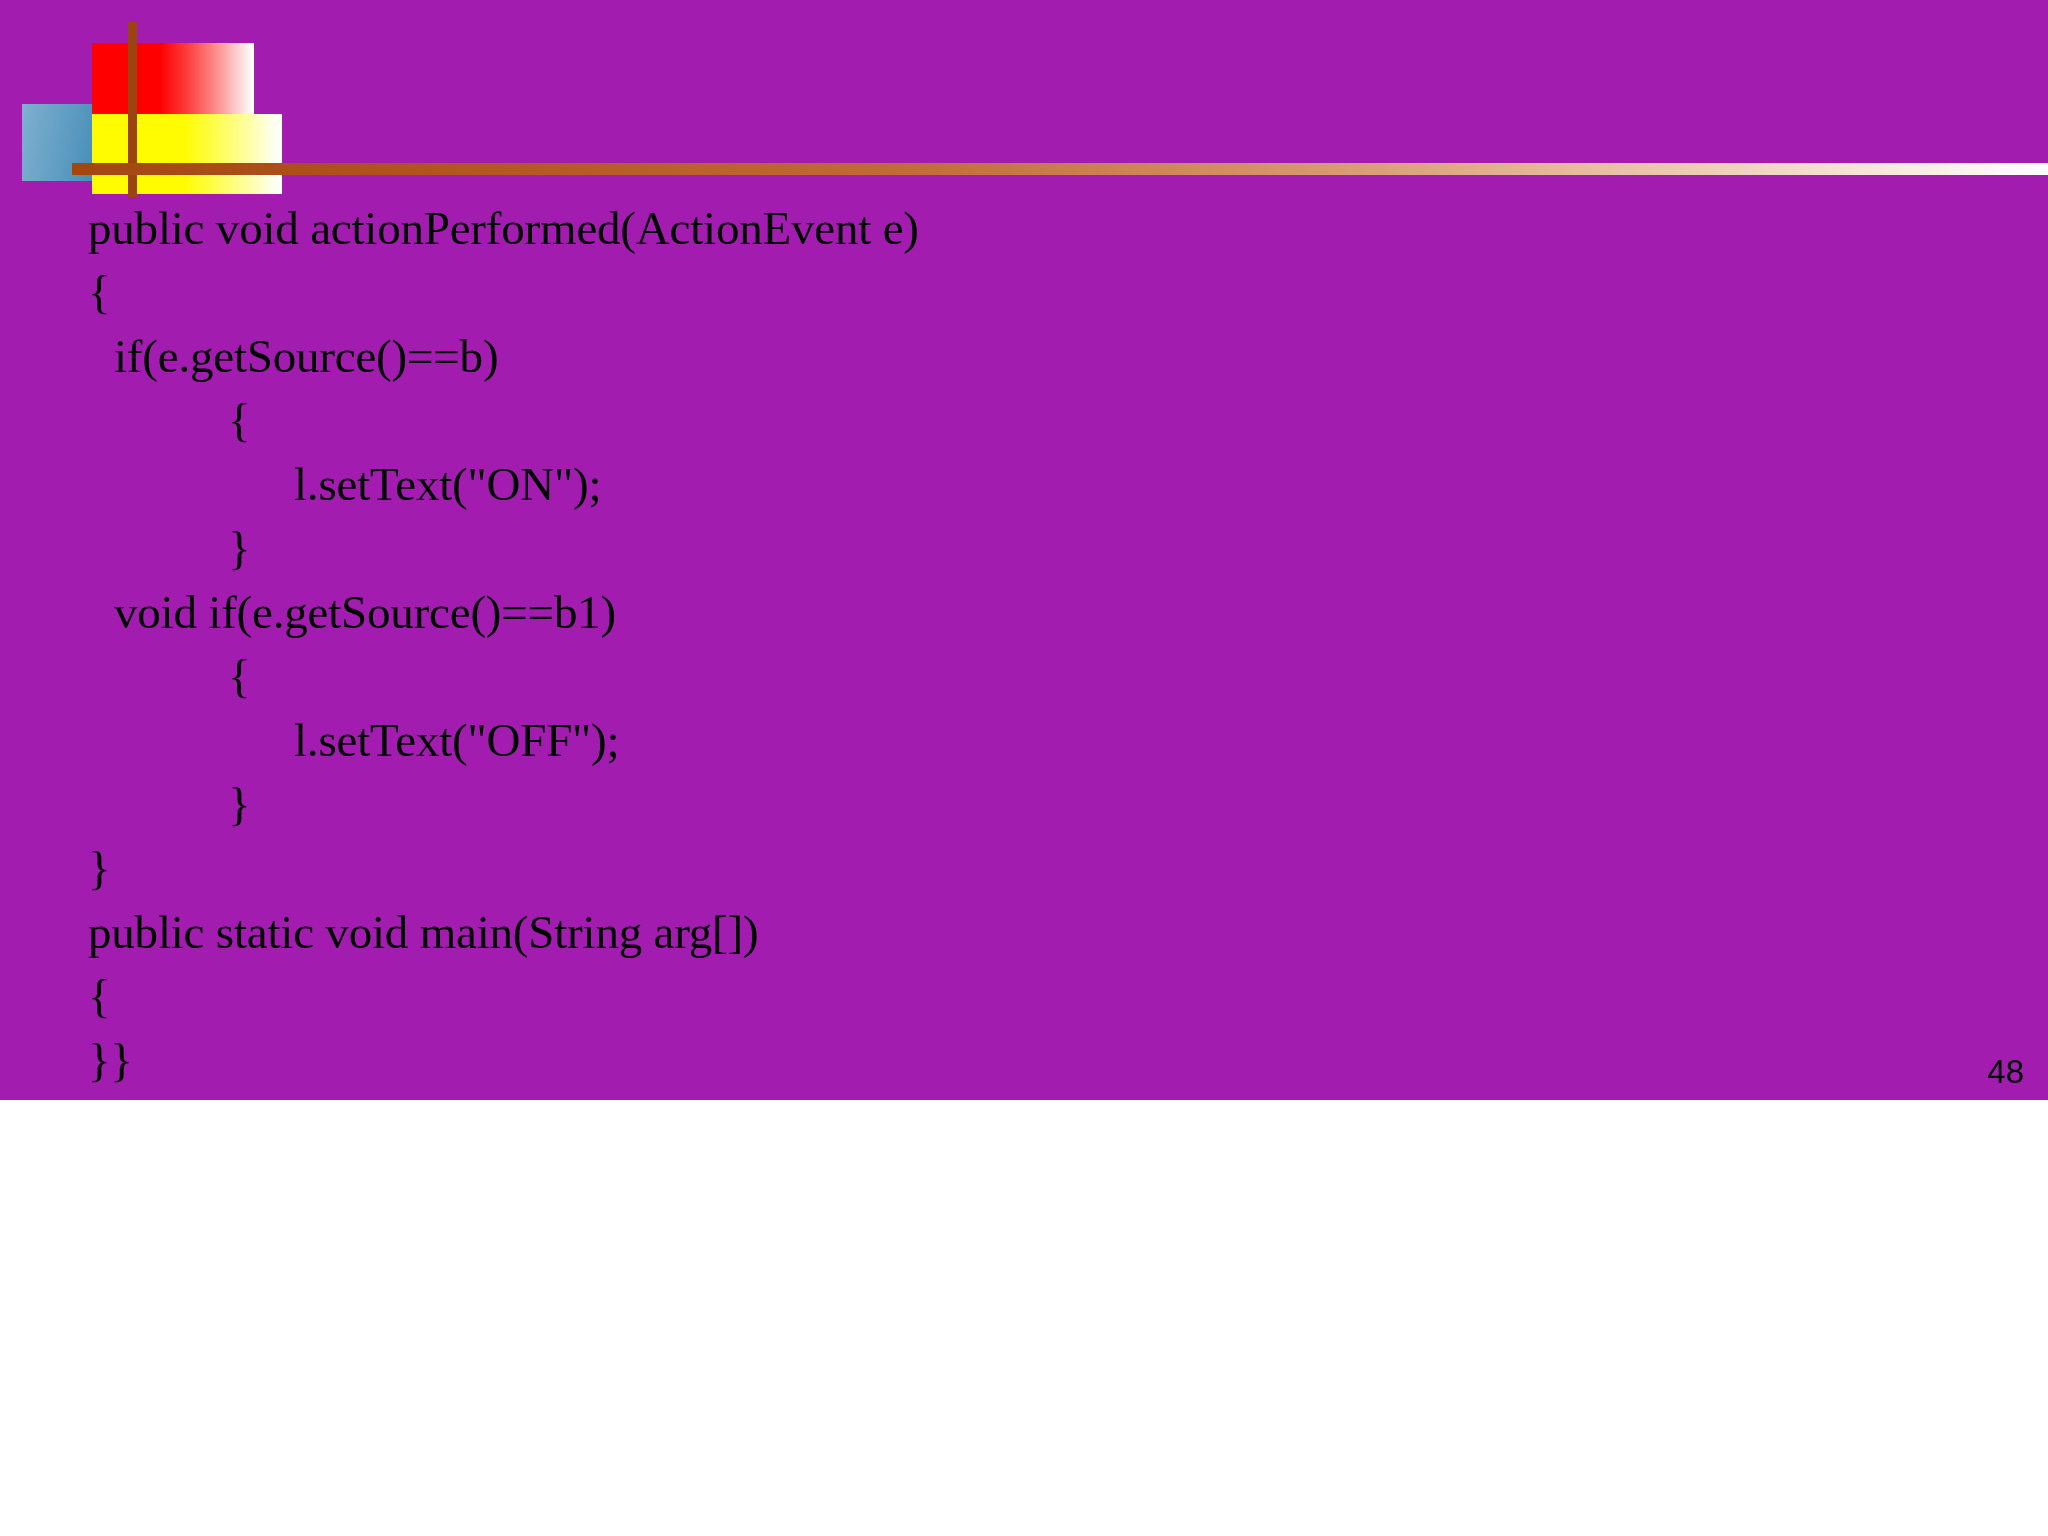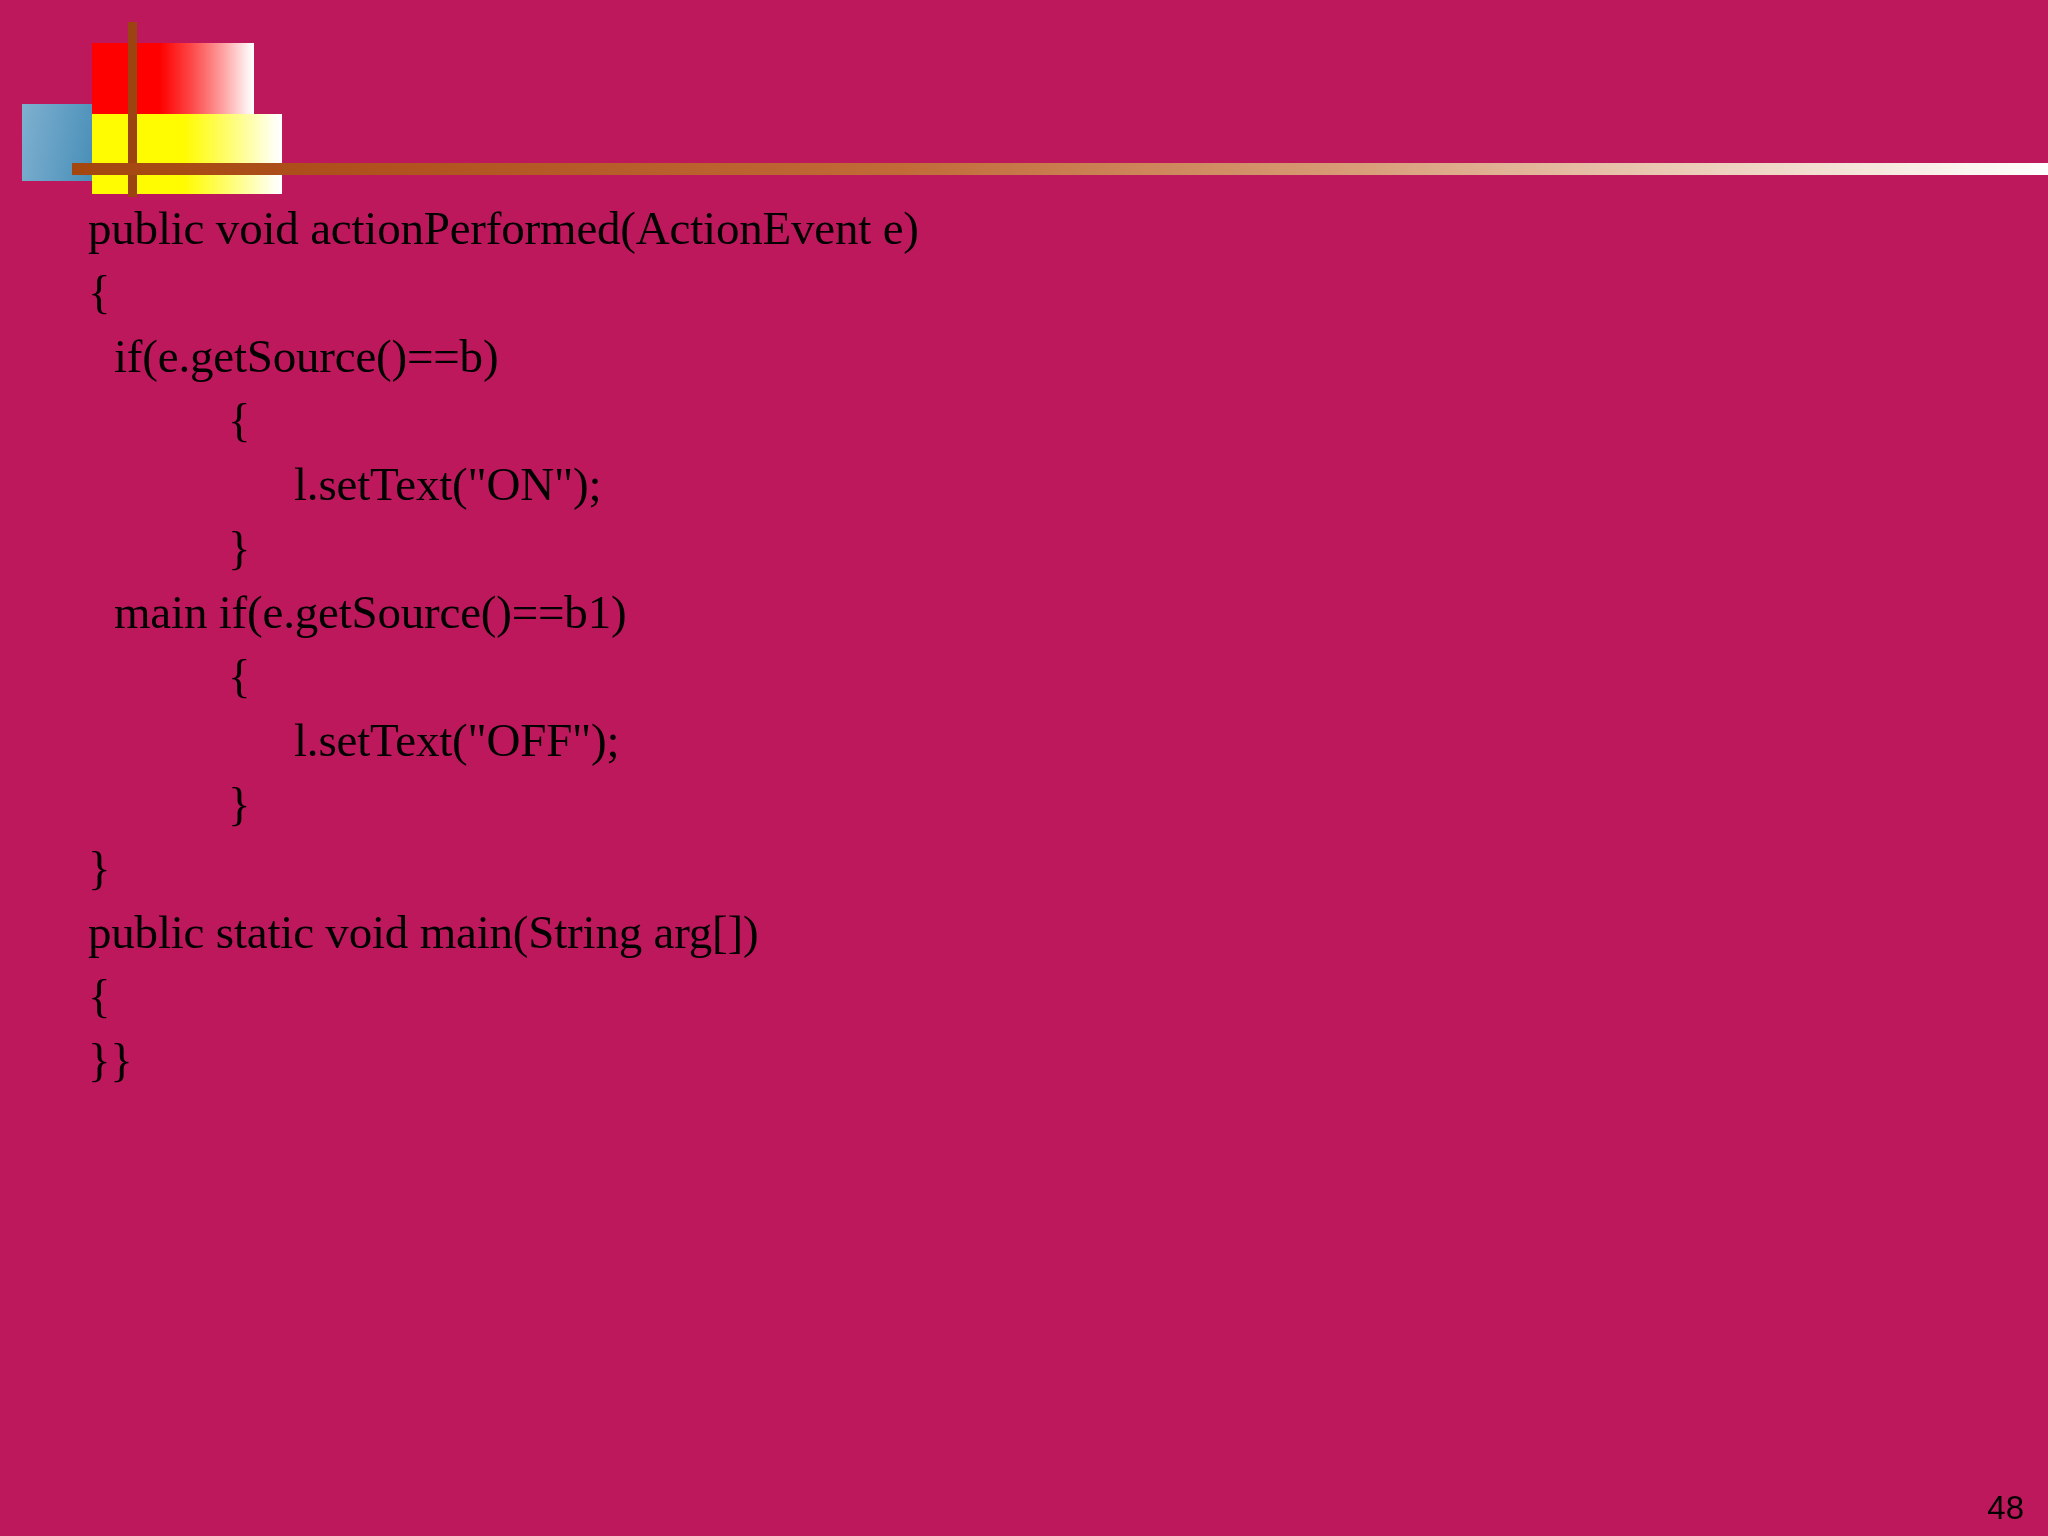--- a/index.html
+++ b/index.html
@@ -10,22 +10,22 @@
   body {
     width: 2048px;
     height: 1536px;
     overflow: hidden;
     font-family: "Liberation Serif", "DejaVu Serif", serif;
   }
 
   .slide {
     position: relative;
     width: 2048px;
-    height: 1536px;
-    background: #be185d;
+    height: 1100px;
+    background: #a21caf;
   }
 
   
   .deco {
     position: absolute;
     left: 0;
     top: 0;
     width: 2048px;
     height: 290px;
     pointer-events: none;
@@ -115,21 +115,21 @@
     <div class="deco-hline"></div>
   </div>
 
   <div class="code-block">
     <div class="code-line ind-0">public void actionPerformed(ActionEvent e)</div>
     <div class="code-line ind-0">{</div>
     <div class="code-line ind-1">if(e.getSource()==b)</div>
     <div class="code-line ind-2">{</div>
     <div class="code-line ind-3">l.setText("ON");</div>
     <div class="code-line ind-2">}</div>
-    <div class="code-line ind-1">main if(e.getSource()==b1)</div>
+    <div class="code-line ind-1">void if(e.getSource()==b1)</div>
     <div class="code-line ind-2">{</div>
     <div class="code-line ind-3">l.setText("OFF");</div>
     <div class="code-line ind-2">}</div>
     <div class="code-line ind-0">}</div>
     <div class="code-line ind-0">public static void main(String arg[])</div>
     <div class="code-line ind-0">{</div>
     <div class="code-line ind-0">}}</div>
   </div>
 
   <div class="page-number">48</div>

